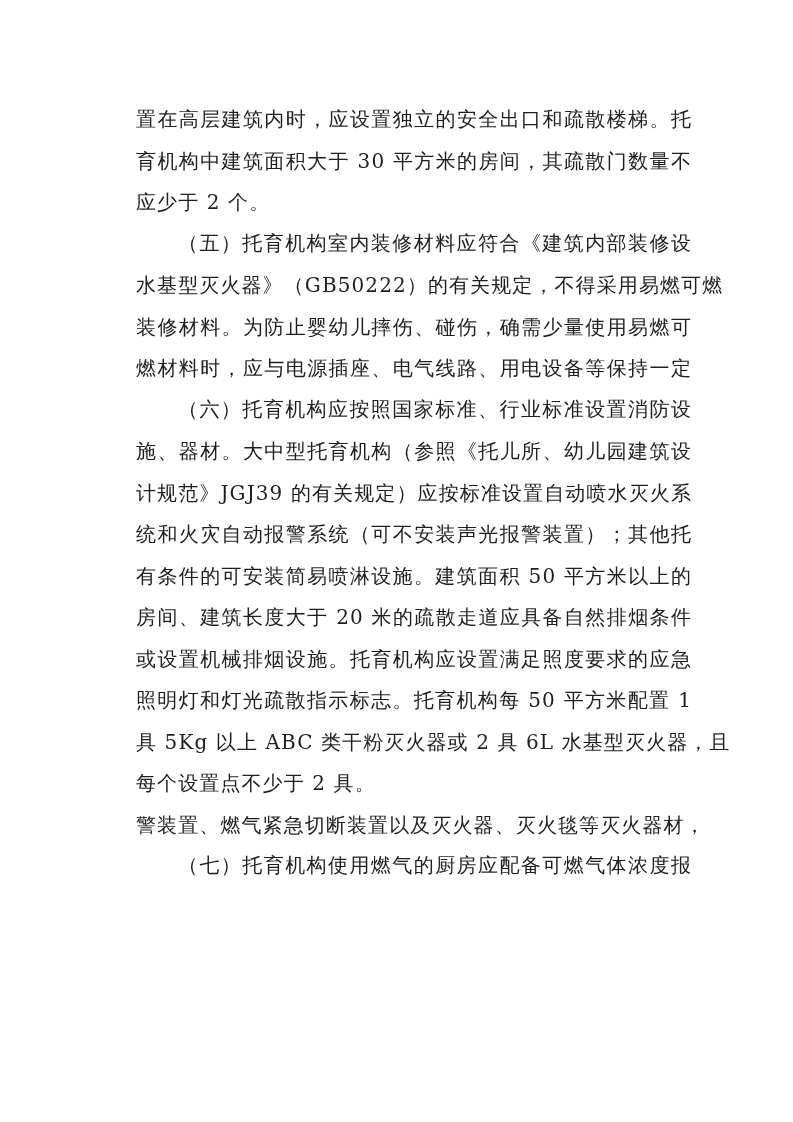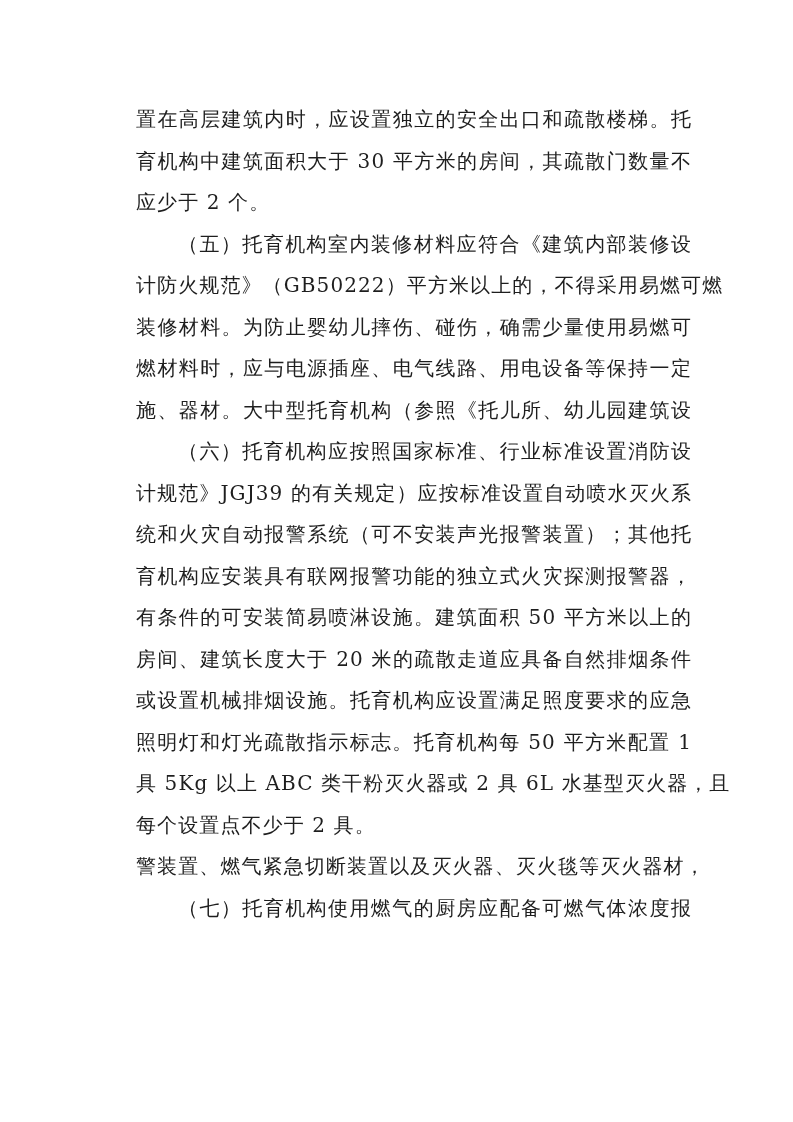--- a/index.html
+++ b/index.html
@@ -28,46 +28,46 @@
       white-space: nowrap;
       letter-spacing: 1.1px;
       text-align: justify;
       text-align-last: justify;
     }
     .line.last {
       text-align-last: left;
     }
     .line.indent {
       padding-left: 42px;
+      font-family: Liberation Mono, monospace;
     }
   </style>
 </head>
 <body>
 
 <div class="page">
 
   <div class="paragraph">
     <div class="line">置在高层建筑内时，应设置独立的安全出口和疏散楼梯。托</div>
     <div class="line">育机构中建筑面积大于 30 平方米的房间，其疏散门数量不</div>
     <div class="line last">应少于 2 个。</div>
   </div>
 
   <div class="paragraph">
     <div class="line indent">（五）托育机构室内装修材料应符合《建筑内部装修设</div>
-    <div class="line">计防火规范》（GB50222）平方米以上的，不得采用易燃可燃</div>
+    <div class="line">水基型灭火器》（GB50222）的有关规定，不得采用易燃可燃</div>
     <div class="line">装修材料。为防止婴幼儿摔伤、碰伤，确需少量使用易燃可</div>
     <div class="line">燃材料时，应与电源插座、电气线路、用电设备等保持一定</div>
   </div>
 
   <div class="paragraph">
+    <div class="line indent">（六）托育机构应按照国家标准、行业标准设置消防设</div>
     <div class="line">施、器材。大中型托育机构（参照《托儿所、幼儿园建筑设</div>
-    <div class="line indent">（六）托育机构应按照国家标准、行业标准设置消防设</div>
     <div class="line">计规范》JGJ39 的有关规定）应按标准设置自动喷水灭火系</div>
     <div class="line">统和火灾自动报警系统（可不安装声光报警装置）；其他托</div>
-    <div class="line">育机构应安装具有联网报警功能的独立式火灾探测报警器，</div>
     <div class="line">有条件的可安装简易喷淋设施。建筑面积 50 平方米以上的</div>
     <div class="line">房间、建筑长度大于 20 米的疏散走道应具备自然排烟条件</div>
     <div class="line">或设置机械排烟设施。托育机构应设置满足照度要求的应急</div>
     <div class="line">照明灯和灯光疏散指示标志。托育机构每 50 平方米配置 1</div>
     <div class="line">具 5Kg 以上 ABC 类干粉灭火器或 2 具 6L 水基型灭火器，且</div>
     <div class="line last">每个设置点不少于 2 具。</div>
   </div>
 
   <div class="paragraph">
     <div class="line">警装置、燃气紧急切断装置以及灭火器、灭火毯等灭火器材，</div>

